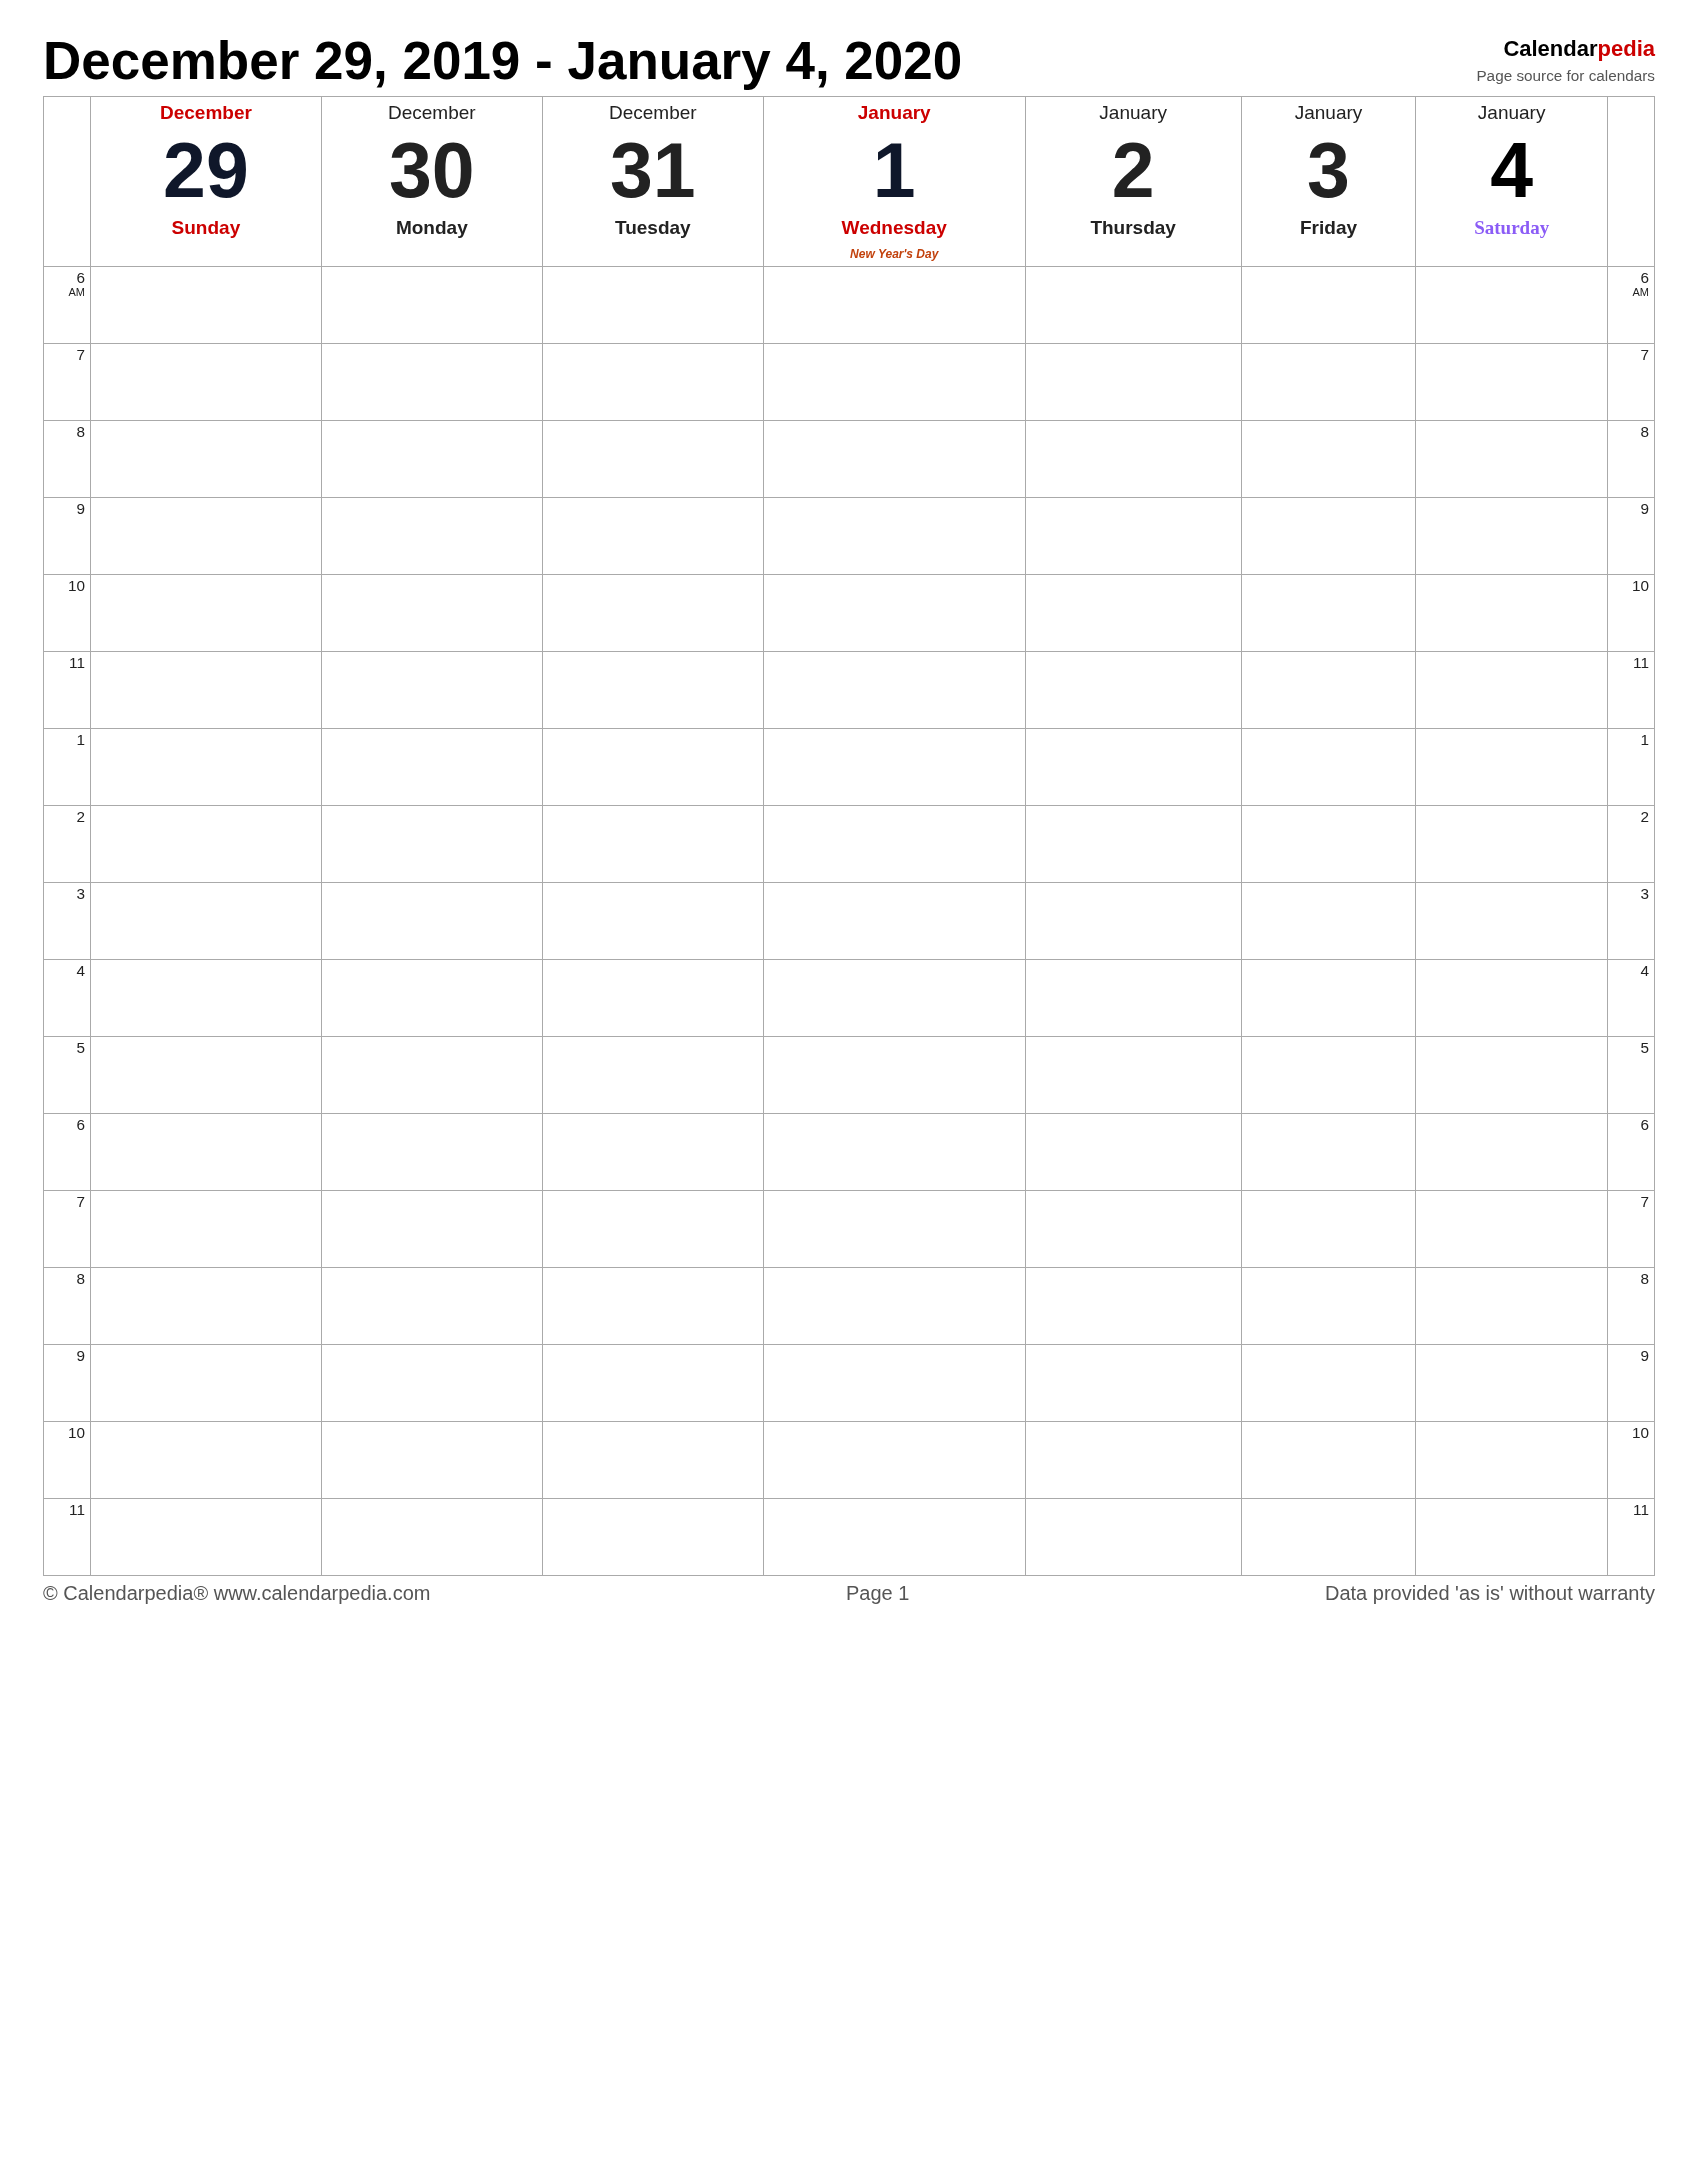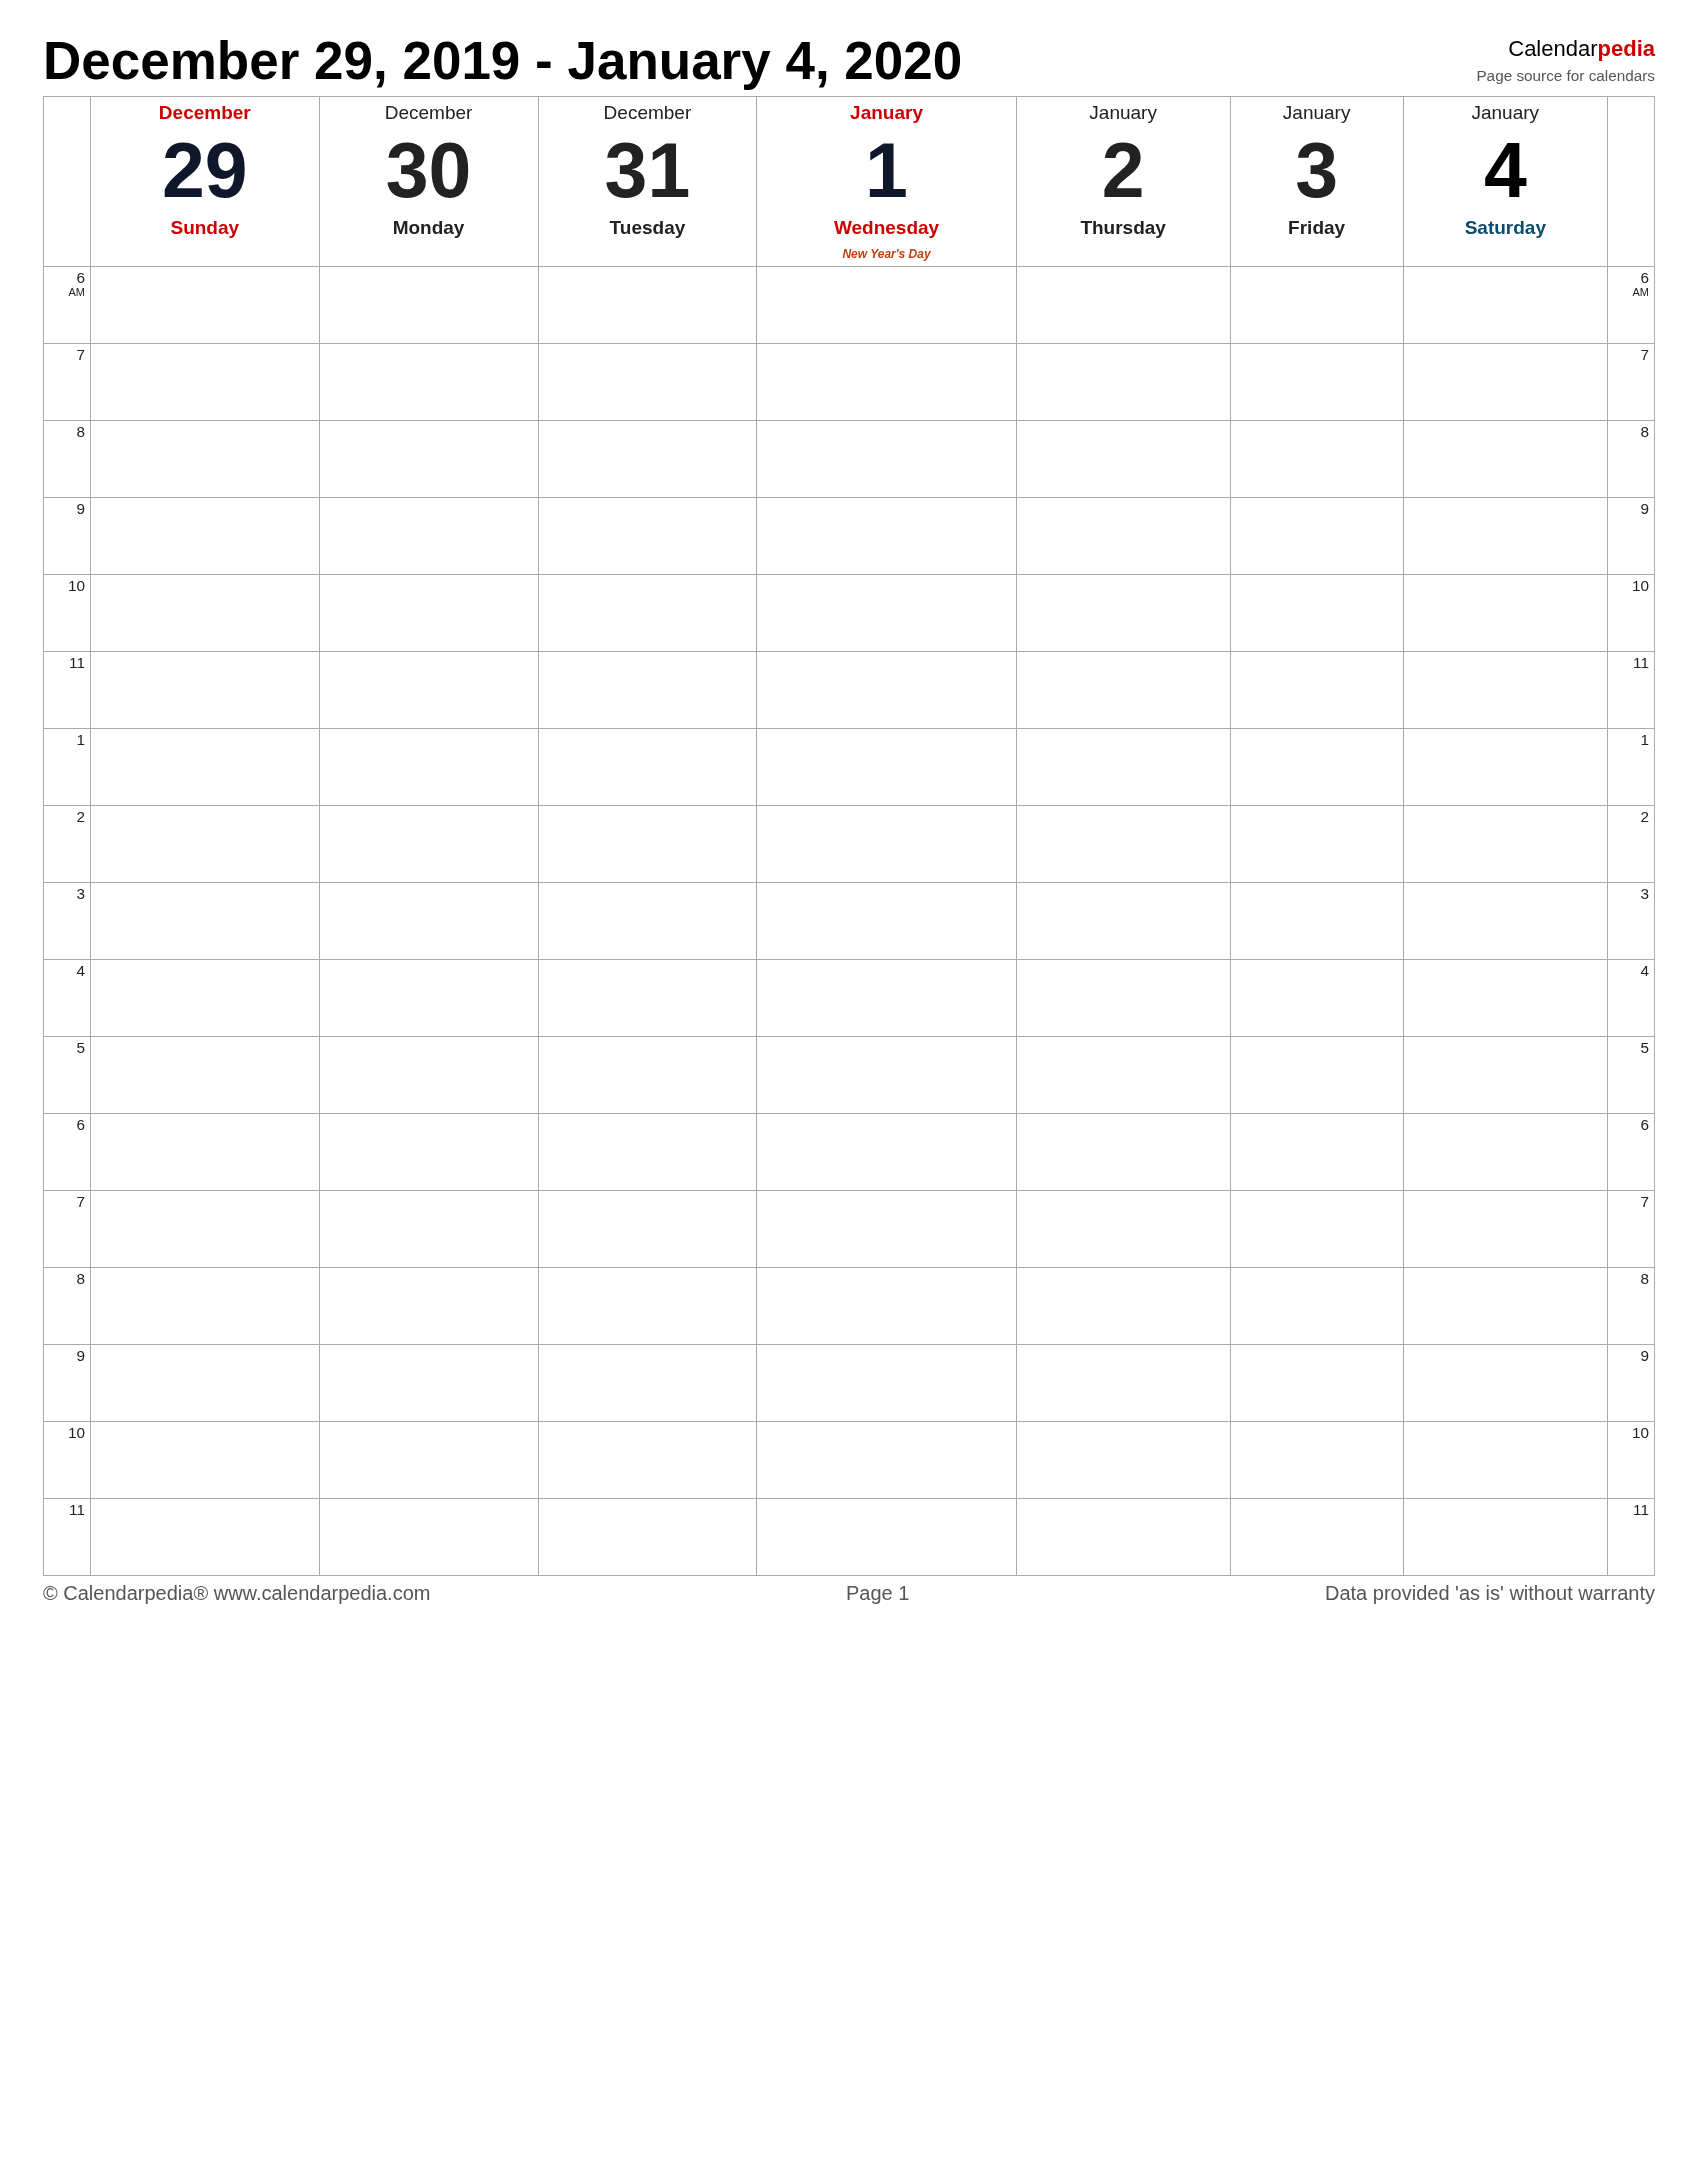--- a/index.html
+++ b/index.html
@@ -43,21 +43,21 @@
       font-size: 19px;
       line-height: 1.4;
     }
 
     .brand-calendar {
       font-size: 22px;
     }
 
     .brand-calendar span.calendar {
       color: #000;
-      font-weight: normal;
+      font-weight: bold;
       margin-left: 32px;
     }
 
     .brand-calendar span.pedia {
       color: #cc0000;
       font-weight: bold;
     }
 
     .brand-tagline {
       font-size: 15.3px;
@@ -132,21 +132,22 @@
       color: #222;
     }
 
     .day-weekday.highlight {
       color: #cc0000;
       font-weight: bold;
     }
 
     .day-weekday.bold-black {
       font-weight: bold;
-      color: #0c4a6e;
+      color: #8b5cf6;
+      font-family: Liberation Serif, serif;
     }
 
     .holiday-label {
       font-size: 12px;
       color: #c2410c;
       font-style: italic;
     }
 
     
     .time-cell {

